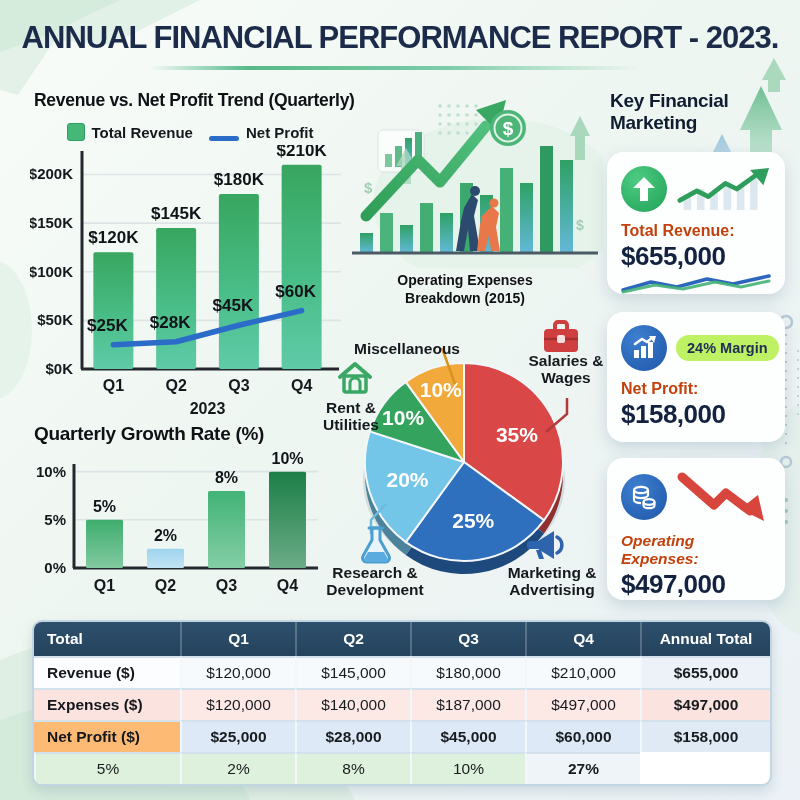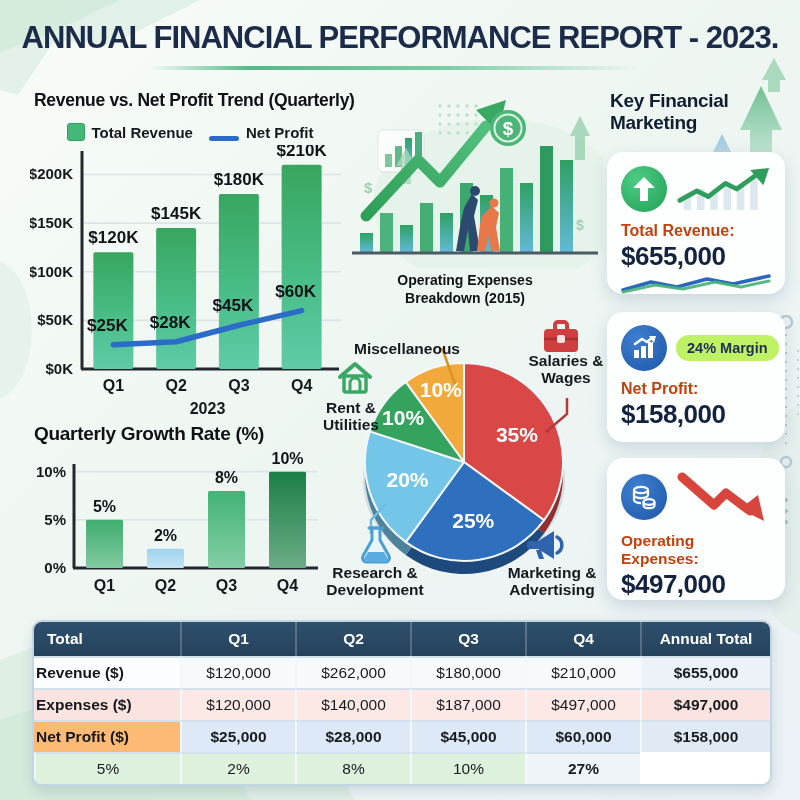--- a/index.html
+++ b/index.html
@@ -46,21 +46,21 @@
 
   
   .fin-table{top:620px;left:32px;width:736px;z-index:3;display:grid;
     grid-template-columns:146px 115px 115px 115px 115px 1fr;border-radius:10px;overflow:hidden;
     border:2px solid #c2d5e3;box-shadow:0 5px 12px rgba(60,100,130,.18);background:#fff;}
   .th{background:linear-gradient(#2e506c,#24425c);color:#fff;font-size:15.5px;font-weight:700;
     padding:8px 6px;text-align:center;border-left:2px solid rgba(255,255,255,.22);}
   .th.first{text-align:left;padding-left:13px;border-left:none;}
   .td{font-size:15.5px;padding:6px 5px;text-align:center;border-top:2px solid #d3e1ec;
     border-left:2px solid #f1f7fa;color:#191c1f;}
-  .td.first{text-align:left;padding-left:2px;border-left:none;font-weight:700;color:#14181c;}
+  .td.first{text-align:left;padding-left:13px;border-left:none;font-weight:700;color:#14181c;}
   .td.b{font-weight:700;}
   .plain{background:#f7fafc;} .plain.first{background:#fbfdfe;} .plain.annual{background:#ecf2f8;}
   .red{background:#fce8e5;} .red.first{background:#fbe3e0;} .red.annual{background:#fbe3e0;}
   .blue{background:#dde9f6;} .blue.first{background:#fdba74;} .blue.annual{background:#dfeaf5;}
   .green{background:#def1dd;} .green.first{background:#ecf6ec;} .green.annual{background:#eff4f8;}
 </style>
 </head>
 <body>
 
 <div class="canvas">
@@ -374,21 +374,21 @@
             <ellipse cx="18" cy="18" rx="5.5" ry="2.8"></ellipse>
             <path d="M12.5,18 v3.5 c0,1.5 2.5,2.7 5.5,2.7 s5.5,-1.2 5.5,-2.7 v-3.5"></path>
           </g>
         </svg>
       </div>
       <svg width="92" height="52" viewBox="0 0 92 52">
         <polyline points="6,6 38,34 50,22 74,40" fill="none" stroke="#d8453c" stroke-width="9" stroke-linecap="round" stroke-linejoin="round"></polyline>
         <polygon points="64,38 88,50 82,24" fill="#d8453c"></polygon>
       </svg>
     </div>
-    <div class="lbl" style="font-size:15.5px;">Operating Expenses:</div>
+    <div class="lbl" style="font-size:15.5px;font-style:italic;">Operating Expenses:</div>
     <div class="val">$497,000</div>
   </div>
 
   <svg class="abs" style="top:290px;left:760px;z-index:1;" width="40" height="320" viewBox="0 0 40 320">
     <circle cx="26" cy="32" r="6" fill="none" stroke="#b7c8d5" stroke-width="2.5"></circle>
     <line x1="26" y1="44" x2="26" y2="160" stroke="#b7c8d5" stroke-width="2" stroke-dasharray="2 7"></line>
     <circle cx="26" cy="172" r="5" fill="none" stroke="#b7c8d5" stroke-width="2.5"></circle>
     <line x1="38" y1="60" x2="38" y2="130" stroke="#c3d2dd" stroke-width="2" stroke-dasharray="2 7"></line>
     <g fill="#9fc6bb">
       <circle cx="6" cy="210" r="2"></circle>
@@ -410,21 +410,21 @@
 
   <div class="abs fin-table" id="fin-table">
       <div class="th first">Total</div>
       <div class="th">Q1</div>
       <div class="th">Q2</div>
       <div class="th">Q3</div>
       <div class="th">Q4</div>
       <div class="th">Annual Total</div>
       <div class="td first plain">Revenue ($)</div>
       <div class="td plain">$120,000</div>
-      <div class="td plain">$262,000</div>
+      <div class="td plain">$145,000</div>
       <div class="td plain">$180,000</div>
       <div class="td plain">$210,000</div>
       <div class="td plain annual b">$655,000</div>
       <div class="td first red">Expenses ($)</div>
       <div class="td red">$120,000</div>
       <div class="td red">$140,000</div>
       <div class="td red">$187,000</div>
       <div class="td red">$497,000</div>
       <div class="td red annual b">$497,000</div>
       <div class="td first blue b">Net Profit ($)</div>

